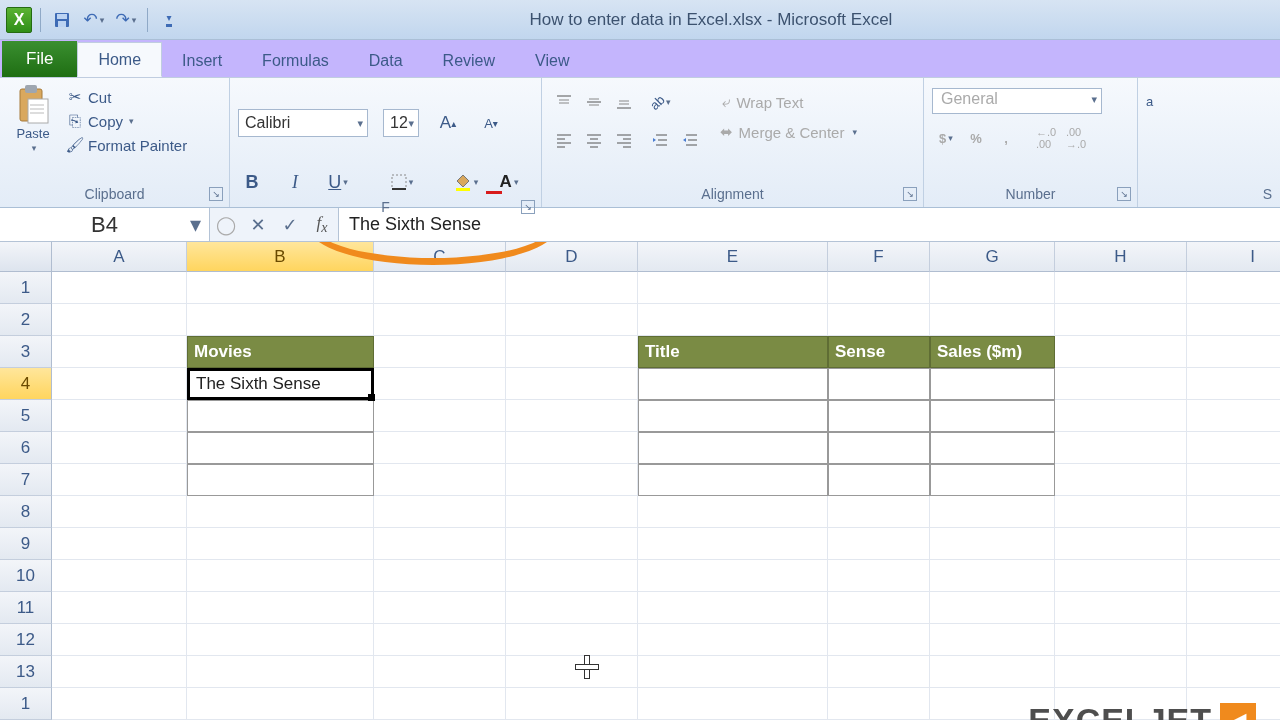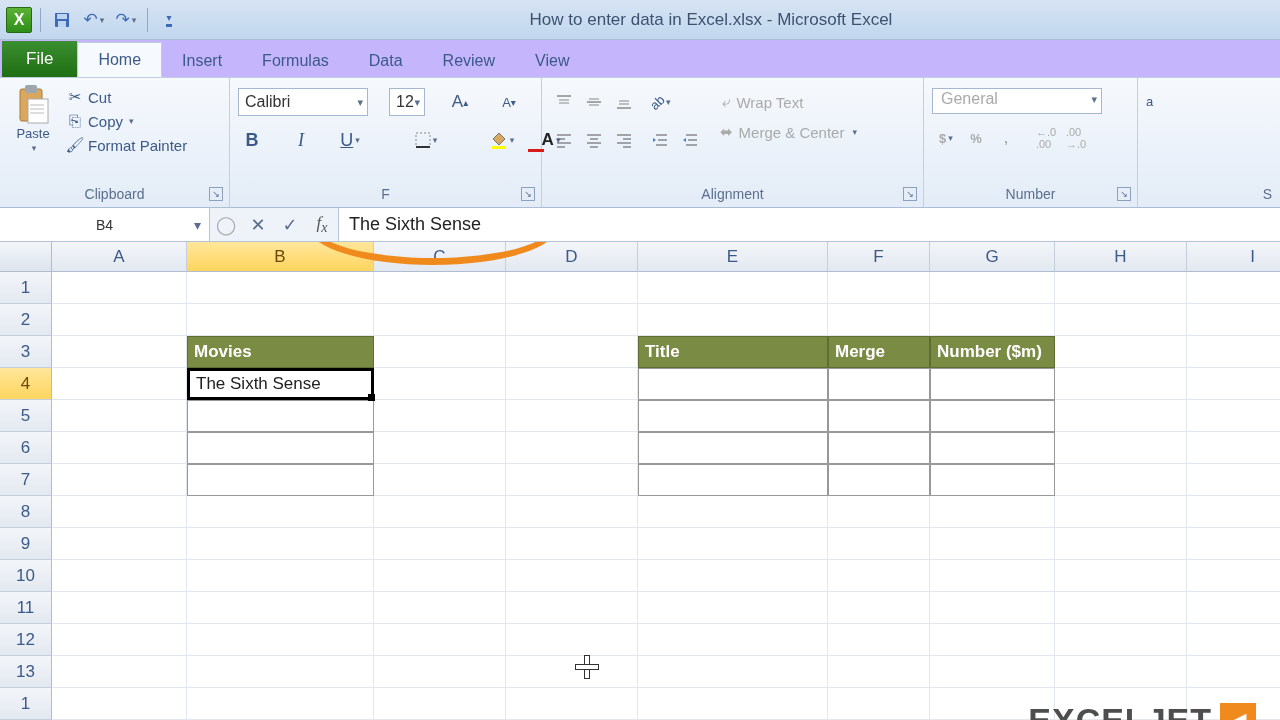--- a/index.html
+++ b/index.html
@@ -24,37 +24,37 @@
 .ribbon-group { border-right:1px solid #c0d0e3; display:flex; flex-direction:column; position:relative; }
 .ribbon-group-body { flex:1; display:flex; align-items:flex-start; padding:6px 8px 0; gap:4px; }
 .ribbon-group-label { text-align:center; font-size:14px; color:#5a6f8e; padding:3px 0 5px; position:relative; }
 .ribbon-group-label .dlg { position:absolute; right:6px; top:4px; width:14px; height:14px; border:1px solid #8aa0bc; font-size:9px; display:flex; align-items:center; justify-content:center; color:#5a6f8e; cursor:pointer; }
 
 .big-btn { display:flex; flex-direction:column; align-items:center; gap:2px; padding:2px 6px; color:#3c5a88; cursor:pointer; }
 .big-btn .icon-box { width:38px; height:38px; display:flex; align-items:center; justify-content:center; font-size:28px; color:#c7934b; }
 .small-row { display:flex; align-items:center; gap:4px; padding:2px 4px; color:#3c5a88; cursor:pointer; font-size:15px; }
 .small-row .mini-icon { width:18px; display:flex; justify-content:center; }
 
-.font-row, .font-row2 { display:flex; align-items:flex-end; gap:21px; }
+.font-row, .font-row2 { display:flex; align-items:flex-end; gap:15px;margin-top:21px; }
 .font-select { height:28px; border:1px solid #a6b8cf; background:#fff; padding:0 18px 0 6px; font-size:16px; display:flex; align-items:center; position:relative; color:#333; }
 .font-select::after { content:"▾"; position:absolute; right:4px; color:#5a6f8e; font-size:11px; }
 .sz { width:36px; }
 .fnt { width:130px; }
 .ribbon-btn { width:28px; height:28px; display:flex; align-items:center; justify-content:center; cursor:pointer; color:#3c5a88; border:1px solid transparent; border-radius:3px; }
 .split-arrow { font-size:9px; color:#5a6f8e; padding-left:2px; }
 .wrap-btn { display:flex; align-items:center; gap:6px; padding:3px 8px; color:#888; cursor:pointer; font-size:15px; }
 .merge-btn { display:flex; align-items:center; gap:6px; padding:3px 6px; color:#888; cursor:pointer; font-size:15px; }
 
 .num-select { height:26px; border:1px solid #a6b8cf; background:#fff; padding:0 18px 4px 8px; width:170px; font-size:16px; display:flex; align-items:center; position:relative; color:#888; }
 .num-select::after { content:"▾"; position:absolute; right:4px; color:#5a6f8e; font-size:11px; }
 .num-row2 { display:flex; gap:2px; }
 
 
 .formula-bar { height:34px; border-bottom:1px solid #b4c3d6; display:flex; align-items:stretch; background:#eef3fa; }
-.name-box { width:210px; display:flex; align-items:center; padding:0 10px; background:#fff; border-right:1px solid #b4c3d6; justify-content:center; position:relative; font-size:14px; color:#333; }
+.name-box { width:210px; display:flex; align-items:center; padding:0 10px; background:#fff; border-right:1px solid #b4c3d6; justify-content:center; position:relative; font-size:22px; color:#333; }
 .name-box::after { content:"▾"; position:absolute; right:8px; color:#5a6f8e; }
 .fb-btns { display:flex; align-items:center; border-right:1px solid #b4c3d6; }
 .fb-btn { width:32px; height:34px; display:flex; align-items:center; justify-content:center; color:#5a6f8e; cursor:pointer; font-size:18px; }
 .fx-label { font-style:italic; font-family:"Times New Roman",serif; font-size:17px; color:#555; }
 .formula-input { flex:1; background:#fff; display:flex; align-items:center; padding:0 10px; font-size:18px; color:#222; }
 
 
 .grid-area { position:relative; background:#fff; height:512px; overflow:hidden; }
 .corner { position:absolute; left:0; top:0; width:52px; height:30px; background:linear-gradient(to bottom,#f3f5f9,#dde4ee); border-right:1px solid #b0bdd0; border-bottom:1px solid #b0bdd0; }
 .col-headers { position:absolute; left:52px; top:0; height:30px; display:flex; }
@@ -403,22 +403,22 @@
         <div style="position:absolute;top:383px;left:0;height:1px;width:100%;background:#e2e7ef"></div>
         <div style="position:absolute;top:415px;left:0;height:1px;width:100%;background:#e2e7ef"></div>
         <div style="position:absolute;top:447px;left:0;height:1px;width:100%;background:#e2e7ef"></div>
       </div>
       <div class="cell header-cell" style="left: 135px; top: 64px; width: 187px; height: 32px;">Movies</div>
       <div class="cell table-body active-cell" style="left: 135px; top: 96px; width: 187px; height: 32px;">The Sixth Sense<div class="fill-handle"></div></div>
       <div class="cell table-body" style="left: 135px; top: 128px; width: 187px; height: 32px;"></div>
       <div class="cell table-body" style="left: 135px; top: 160px; width: 187px; height: 32px;"></div>
       <div class="cell table-body" style="left: 135px; top: 192px; width: 187px; height: 32px;"></div>
       <div class="cell header-cell" style="left: 586px; top: 64px; width: 190px; height: 32px;">Title</div>
-      <div class="cell header-cell" style="left: 776px; top: 64px; width: 102px; height: 32px;">Merge</div>
-      <div class="cell header-cell" style="left: 878px; top: 64px; width: 125px; height: 32px;">Number ($m)</div>
+      <div class="cell header-cell" style="left: 776px; top: 64px; width: 102px; height: 32px;">Sense</div>
+      <div class="cell header-cell" style="left: 878px; top: 64px; width: 125px; height: 32px;">Sales ($m)</div>
       <div class="cell table-body" style="left: 586px; top: 96px; width: 190px; height: 32px;"></div>
       <div class="cell table-body" style="left: 776px; top: 96px; width: 102px; height: 32px;"></div>
       <div class="cell table-body" style="left: 878px; top: 96px; width: 125px; height: 32px;"></div>
       <div class="cell table-body" style="left: 586px; top: 128px; width: 190px; height: 32px;"></div>
       <div class="cell table-body" style="left: 776px; top: 128px; width: 102px; height: 32px;"></div>
       <div class="cell table-body" style="left: 878px; top: 128px; width: 125px; height: 32px;"></div>
       <div class="cell table-body" style="left: 586px; top: 160px; width: 190px; height: 32px;"></div>
       <div class="cell table-body" style="left: 776px; top: 160px; width: 102px; height: 32px;"></div>
       <div class="cell table-body" style="left: 878px; top: 160px; width: 125px; height: 32px;"></div>
       <div class="cell table-body" style="left: 586px; top: 192px; width: 190px; height: 32px;"></div>

